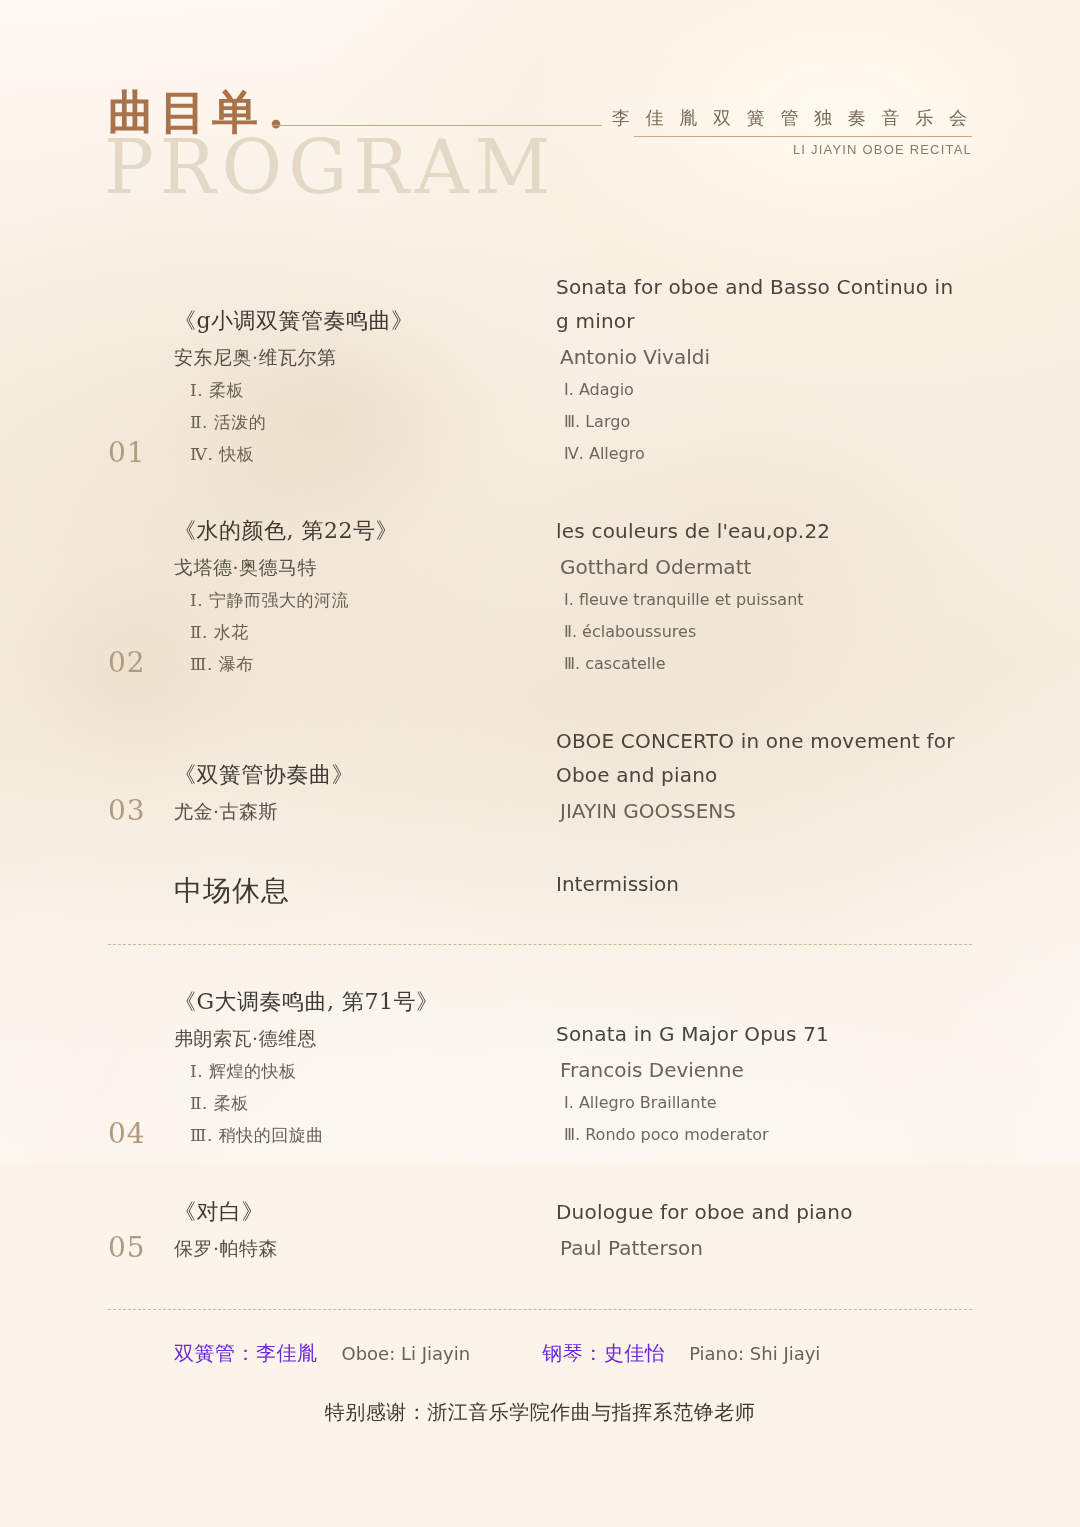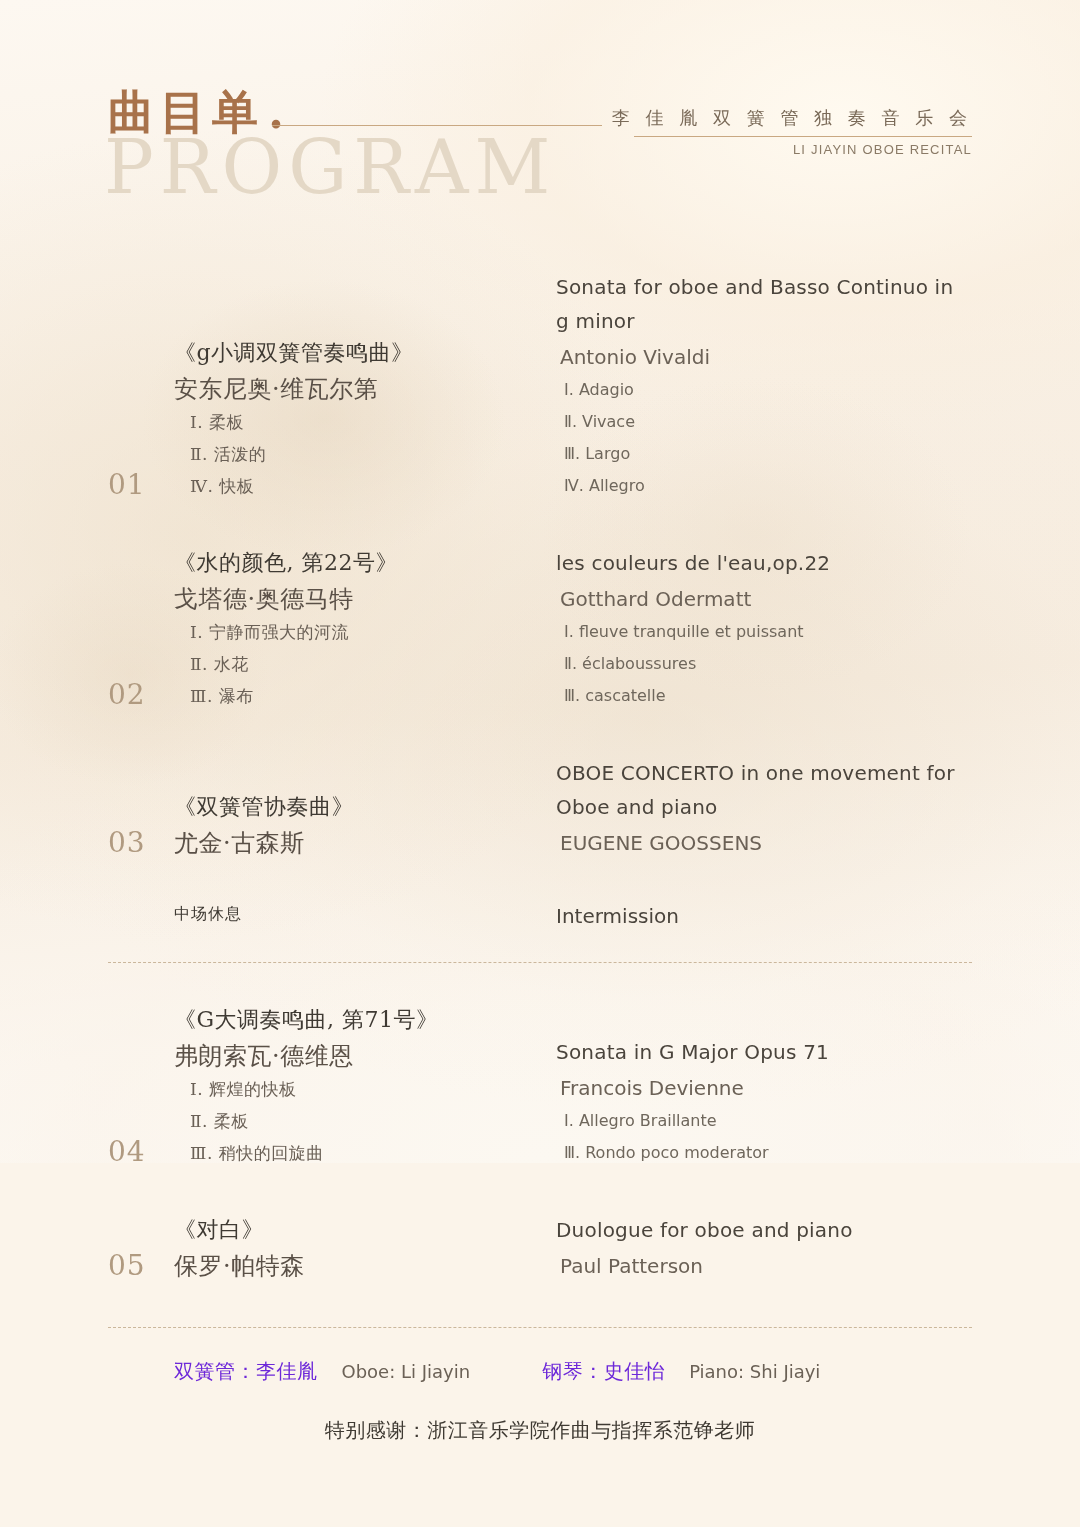--- a/index.html
+++ b/index.html
@@ -146,21 +146,21 @@
   }
   .work-cn {
     font-family: "DejaVu Serif", serif;
     font-size: 22px;
     color: #3f3a33;
     line-height: 34px;
     letter-spacing: 0.5px;
   }
   .composer-cn {
     font-family: "DejaVu Serif", serif;
-    font-size: 24px;
+    font-size: 19px;
     color: #5a5047;
     line-height: 34px;
     margin-top: 2px;
     letter-spacing: 0.5px;
   }
   .mv-cn {
     font-family: "DejaVu Serif", serif;
     font-size: 17px;
     color: #6a6056;
     line-height: 32px;
@@ -196,21 +196,21 @@
     padding: 0 108px;
     margin-top: 8px;
     margin-bottom: 34px;
     display: flex;
   }
   .intermission .spacer { width: 66px; flex: 0 0 66px; }
   .intermission .cn {
     width: 382px;
     flex: 0 0 382px;
     font-family: "DejaVu Serif", serif;
-    font-size: 16px;
+    font-size: 28px;
     color: #3f3a33;
     letter-spacing: 1px;
   }
   .intermission .en {
     font-family: "DejaVu Sans", sans-serif;
     font-size: 20px;
     color: #4a443c;
   }
 
   .divider {
@@ -275,21 +275,20 @@
           <div class="work-cn">《g小调双簧管奏鸣曲》</div>
           <div class="composer-cn">安东尼奥·维瓦尔第</div>
           <div class="mv-cn">Ⅰ. 柔板</div>
           <div class="mv-cn">Ⅱ. 活泼的</div>
           <div class="mv-cn">Ⅳ. 快板</div>
         </div>
         <div class="col-en">
           <div class="work-en">Sonata for oboe and Basso Continuo in g minor</div>
           <div class="composer-en">Antonio Vivaldi</div>
           <div class="mv-en">Ⅰ. Adagio</div>
-          <div class="mv-en">Ⅱ. Vivace</div>
           <div class="mv-en">Ⅲ. Largo</div>
           <div class="mv-en">Ⅳ. Allegro</div>
         </div>
       </div>
     </div>
 
     <div class="item">
       <div class="item-row">
         <div class="num">02</div>
         <div class="col-cn">
@@ -311,21 +310,21 @@
 
     <div class="item">
       <div class="item-row">
         <div class="num">03</div>
         <div class="col-cn">
           <div class="work-cn">《双簧管协奏曲》</div>
           <div class="composer-cn">尤金·古森斯</div>
         </div>
         <div class="col-en">
           <div class="work-en">OBOE CONCERTO in one movement for Oboe and piano</div>
-          <div class="composer-en">EUGENE GOOSSENS</div>
+          <div class="composer-en">JIAYIN GOOSSENS</div>
         </div>
       </div>
     </div>
 
     <div class="intermission">
       <div class="spacer"></div>
       <div class="cn">中场休息</div>
       <div class="en">Intermission</div>
     </div>
 

